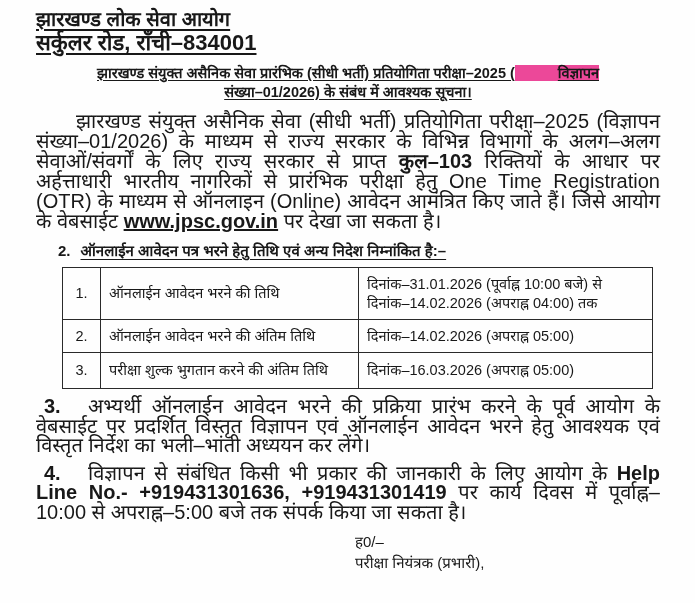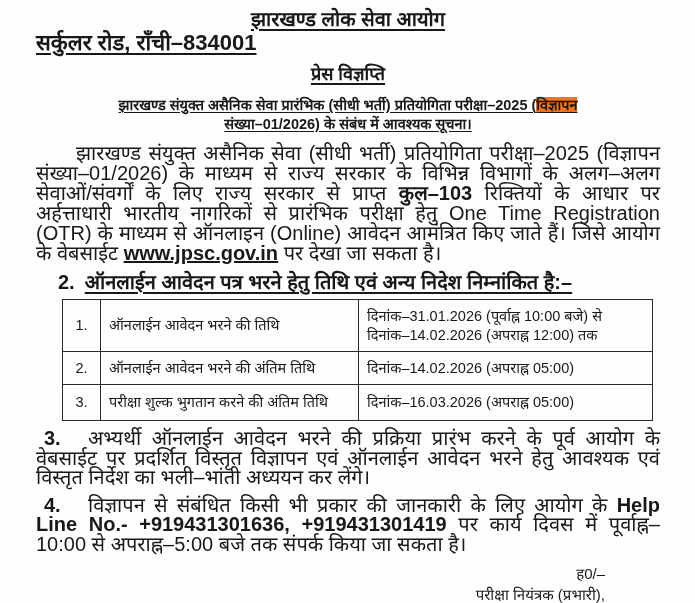--- a/index.html
+++ b/index.html
@@ -8,21 +8,21 @@
     width: 695px; height: 603px;
     background: #fefefe;
     font-family: "Liberation Sans", "DejaVu Sans", sans-serif;
     color: #181818;
     overflow: hidden;
     position: relative;
   }
   .content { padding: 7px 35px 0 36px; }
 
   .org-name {
-    text-align: center; font-size: 20px; font-weight: bold;
+    text-align: left; font-size: 20px; font-weight: bold;
     line-height: 25px;
     text-decoration: underline; text-underline-offset: 3px; text-decoration-thickness: 2px;
   }
   .address {
     font-size: 22px; font-weight: bold;
     line-height: 22px;
     text-decoration: underline; text-underline-offset: 3px; text-decoration-thickness: 1.5px;
   }
   .doc-type {
     text-align: center; font-size: 18px; font-weight: bold;
@@ -35,21 +35,21 @@
     text-decoration: underline; text-underline-offset: 2px;
   }
   .para {
     font-size: 20px; line-height: 20px; text-align: justify;
   }
   .para-1 { margin-top: 9px; text-indent: 40px; }
   .pnum { display: inline-block; width: 52px; padding-left: 8px; text-indent: 0; font-weight: bold; }
   .para-n { margin-top: 8px; line-height: 19.5px; }
   .sec-heading {
     margin-top: 9px; padding-left: 22px;
-    font-size: 20px; font-weight: bold; line-height: 21px;
+    font-size: 15px; font-weight: bold; line-height: 21px;
   }
   .sec-heading .num { margin-right: 10px; }
   .sec-heading .txt { text-decoration: underline; text-underline-offset: 3px; }
 
   table.dates {
     border-collapse: collapse; margin: 6px 0 0 26px;
     width: 590px; table-layout: fixed;
   }
   table.dates td {
     border: 1px solid #2a2a2a; font-size: 14.5px;
@@ -57,52 +57,51 @@
   }
   td.c-sn { width: 38px; text-align: center; padding-left: 2px; padding-right: 2px; }
   td.c-label { width: 258px; }
   td.c-date { width: 294px; }
   tr.r1 td { height: 52px; }
   tr.r2 td { height: 33px; }
   tr.r3 td { height: 36px; }
 
   .signature {
     width: 250px; margin: 10px 55px 0 auto;
-    text-align: right; font-size: 15px; line-height: 20.5px;
+    text-align: left; font-size: 15px; line-height: 20.5px;
   }
 </style>
 </head>
 <body>
 
 <div class="page">
   <div class="content">
 
     <div class="org-name">झारखण्ड लोक सेवा आयोग</div>
     <div class="address">सर्कुलर रोड, राँची–834001</div>
-    <div class="doc-type">प्रेस विज्ञप्ति</div>
 
     <div class="subject">
-      <div><span>झारखण्ड संयुक्त असैनिक सेवा प्रारंभिक (सीधी भर्ती) प्रतियोगिता परीक्षा–2025 (</span><span style="background-color: #f97316;">विज्ञापन</span></div>
+      <div><span>झारखण्ड संयुक्त असैनिक सेवा प्रारंभिक (सीधी भर्ती) प्रतियोगिता परीक्षा–2025 (</span><span style="background-color: #ec4899; padding-left: 43px;">विज्ञापन</span></div>
       <div><span>संख्या–01/2026) के संबंध में आवश्यक सूचना।</span></div>
     </div>
 
     <div class="para para-1"><span>झारखण्ड संयुक्त असैनिक सेवा (सीधी भर्ती) प्रतियोगिता परीक्षा–2025 (विज्ञापन संख्या–01/2026) के माध्यम से राज्य सरकार के विभिन्न विभागों के अलग–अलग सेवाओं/संवर्गों के लिए राज्य सरकार से प्राप्त </span><span style="font-weight: bold;">कुल–103</span><span> रिक्तियों के आधार पर अर्हत्ताधारी भारतीय नागरिकों से प्रारंभिक परीक्षा हेतु One Time Registration (OTR) के माध्यम से ऑनलाइन (Online) आवेदन आमंत्रित किए जाते हैं। जिसे आयोग के वेबसाईट </span><span style="font-weight: bold; text-decoration: underline;">www.jpsc.gov.in</span><span> पर देखा जा सकता है।</span></div>
 
     <div class="sec-heading">
       <span class="num">2.</span><span class="txt">ऑनलाईन आवेदन पत्र भरने हेतु तिथि एवं अन्य निदेश निम्नांकित है:–</span>
     </div>
 
     <table class="dates">
       <tbody>
         <tr class="r1">
           <td class="c-sn">1.</td>
           <td class="c-label">ऑनलाईन आवेदन भरने की तिथि</td>
           <td class="c-date">
             <div>दिनांक–31.01.2026 (पूर्वाह्न 10:00 बजे) से</div>
-            <div>दिनांक–14.02.2026 (अपराह्न 12:00) तक</div>
+            <div>दिनांक–14.02.2026 (अपराह्न 04:00) तक</div>
           </td>
         </tr>
         <tr class="r2">
           <td class="c-sn">2.</td>
           <td class="c-label">ऑनलाईन आवेदन भरने की अंतिम तिथि</td>
           <td class="c-date">
             <div>दिनांक–14.02.2026 (अपराह्न 05:00)</div>
           </td>
         </tr>
         <tr class="r3">

